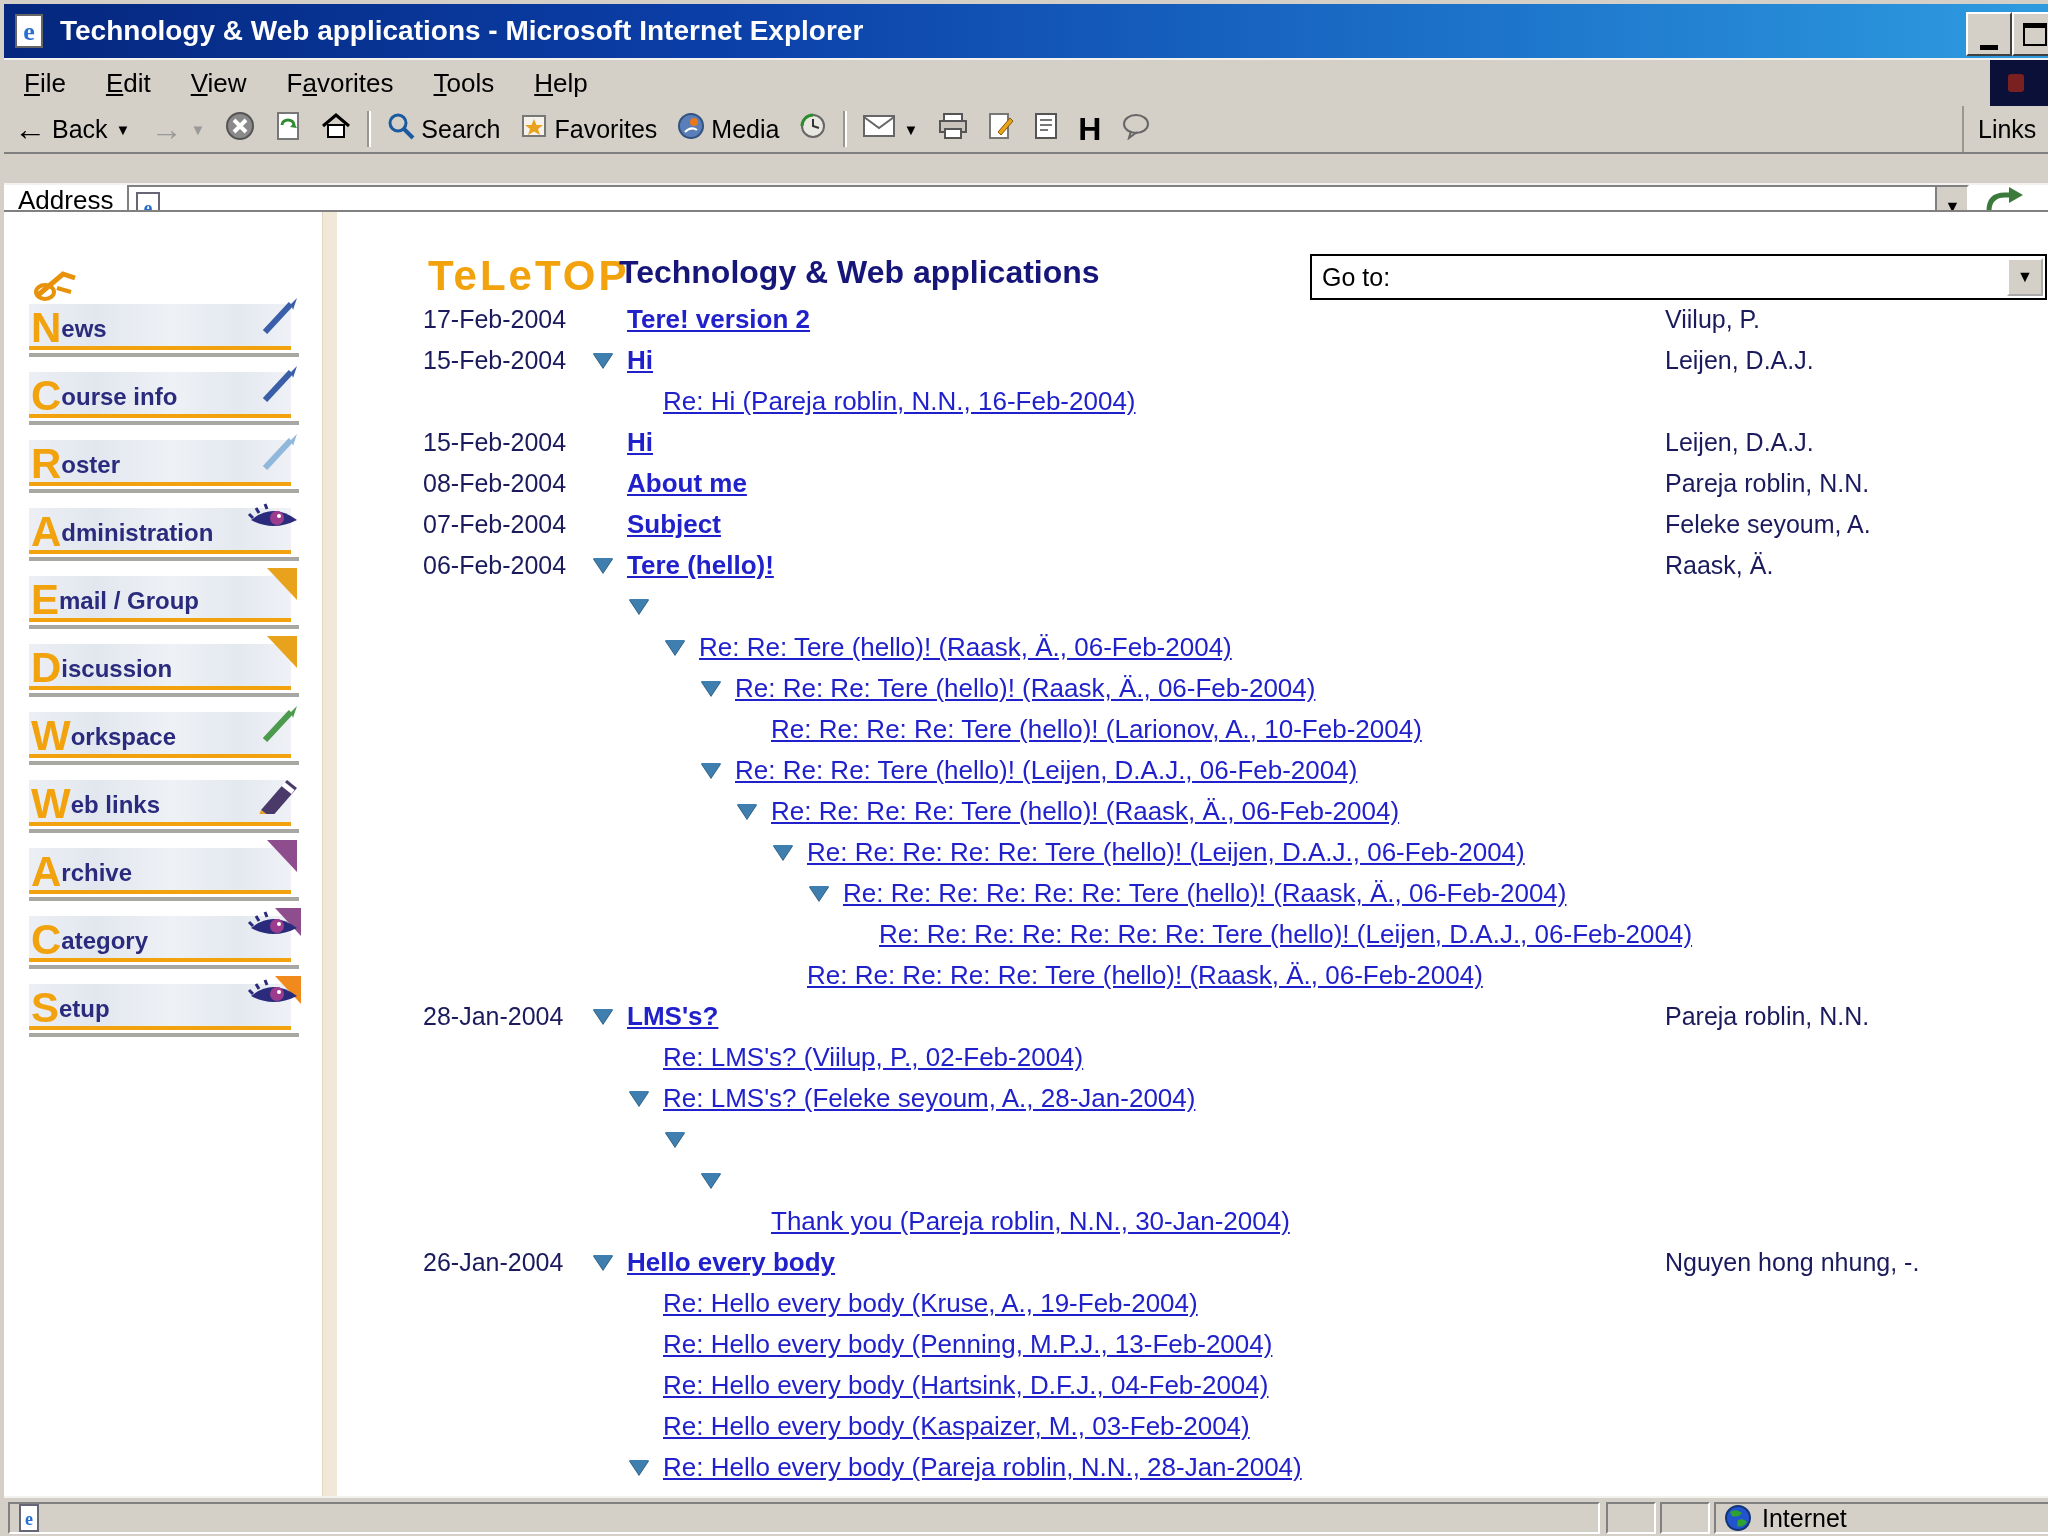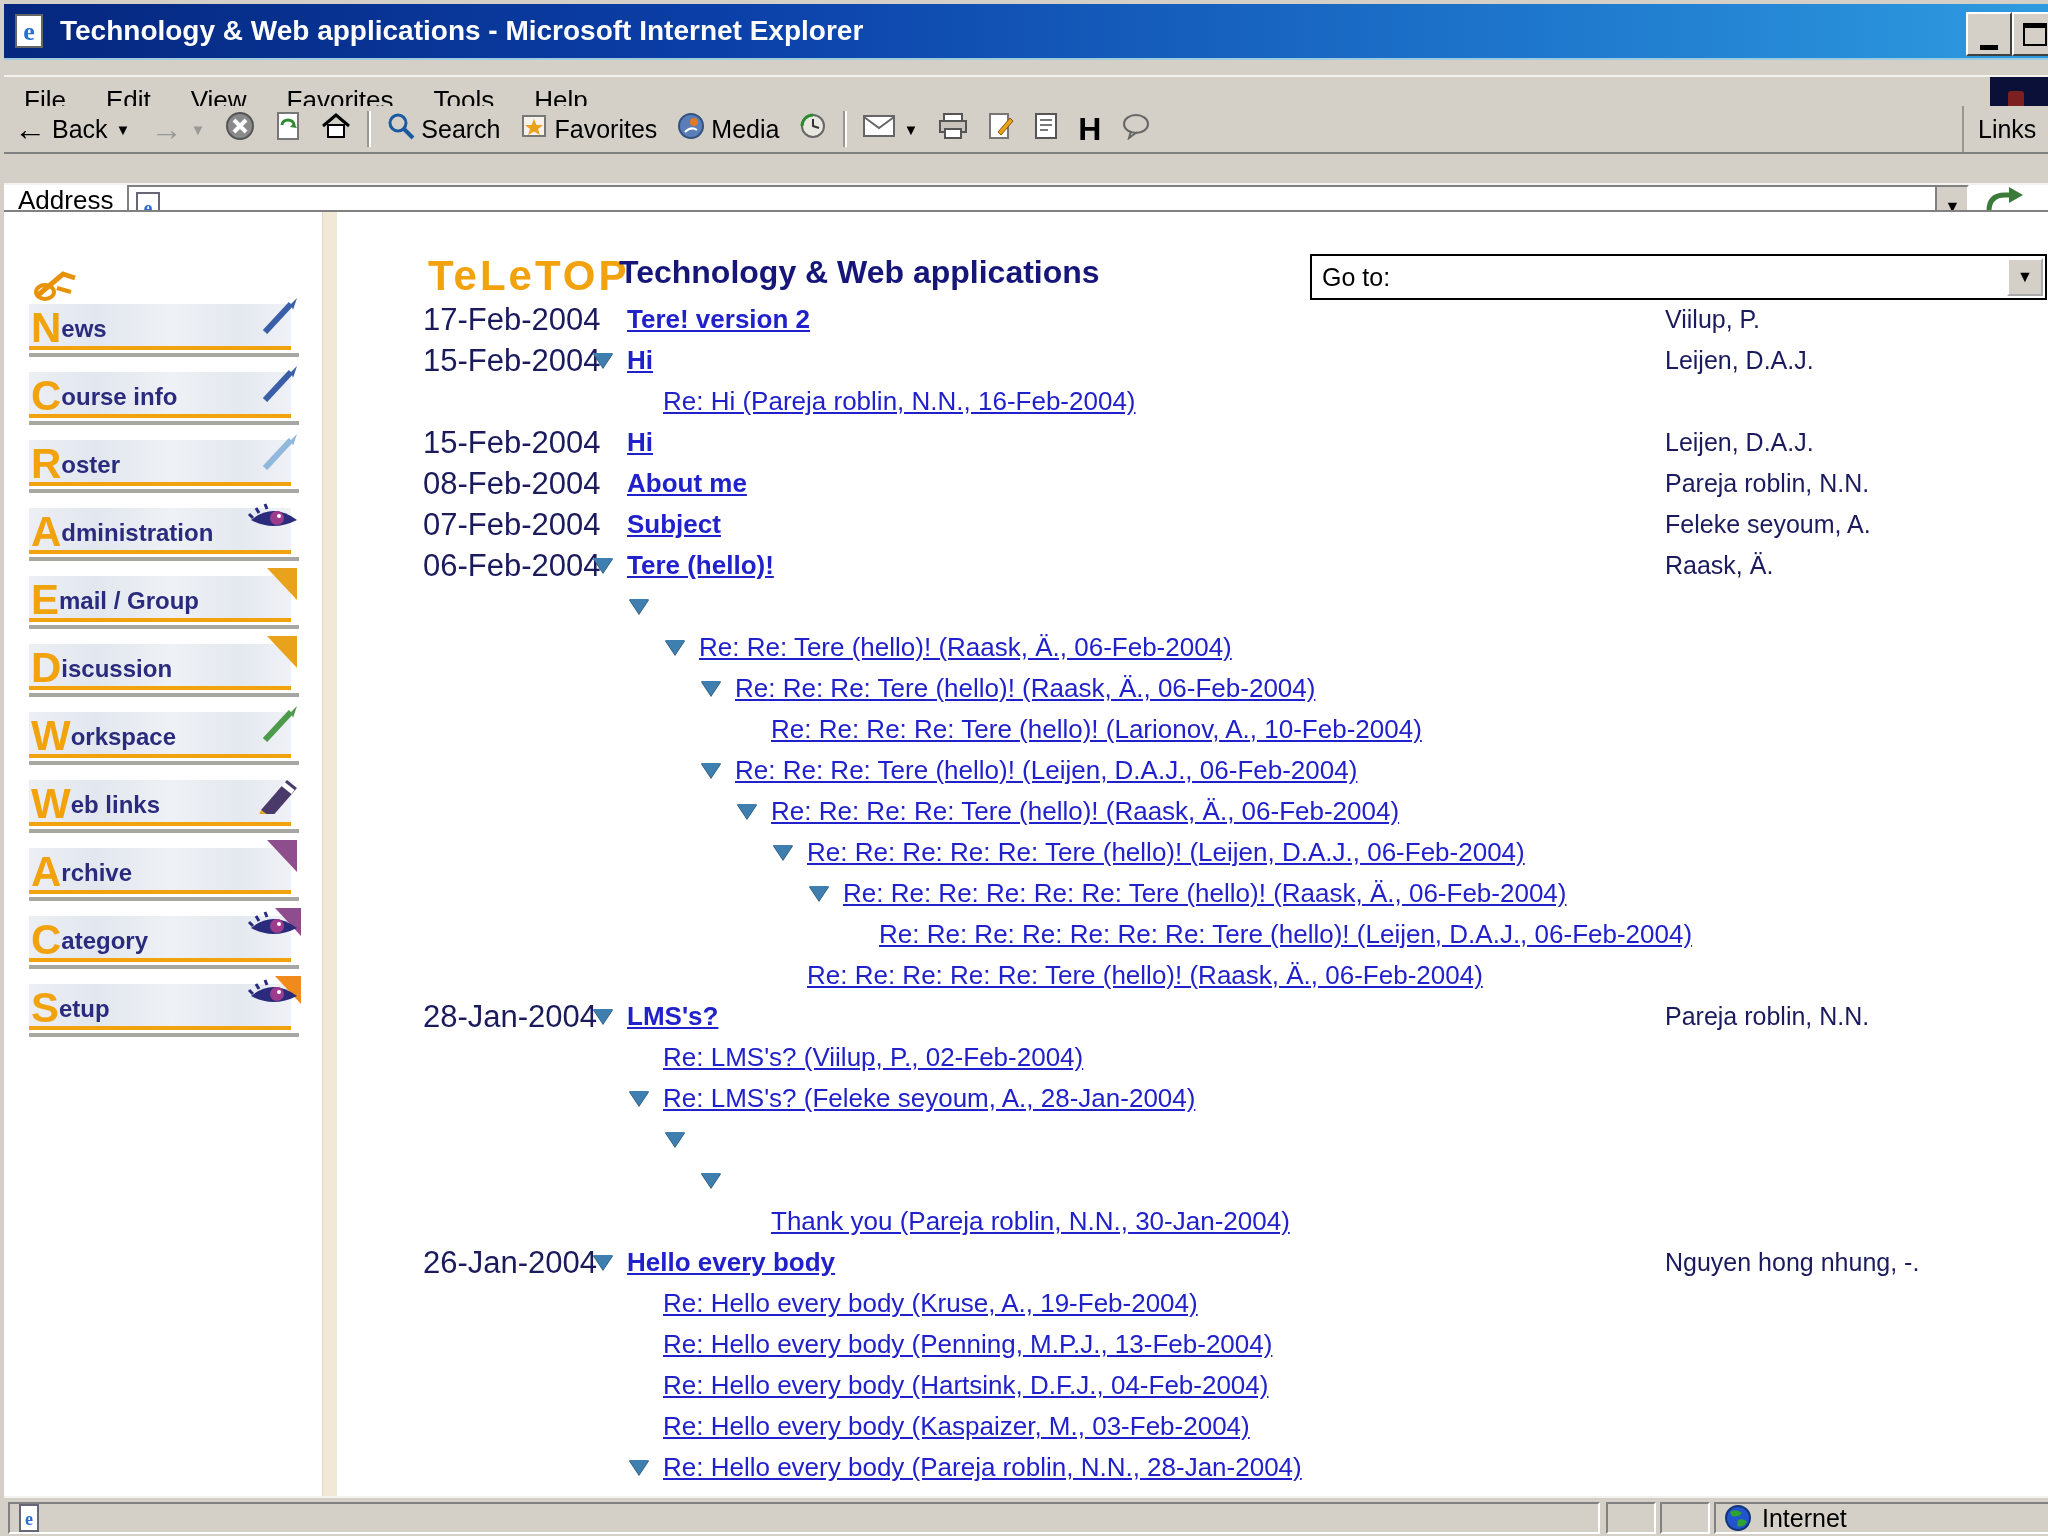--- a/index.html
+++ b/index.html
@@ -13,21 +13,21 @@
     display:flex;align-items:center;color:#fff;font-weight:bold;font-size:28px;
     border-bottom:2px solid #9ccadf;}
   .titlebar .appicon{width:36px;height:36px;margin:0 12px 0 8px;flex:none;}
   .win-btn{position:absolute;top:8px;width:42px;height:40px;background:#D4D0C8;
     border-top:2px solid #fff;border-left:2px solid #fff;border-right:2px solid #404040;
     border-bottom:2px solid #404040;display:flex;align-items:center;justify-content:center;}
   .win-btn.min{left:1962px;} .win-btn.max{left:2008px;}
   .glyph-min{width:18px;height:18px;border-bottom:5px solid #000;margin-top:8px;}
   .glyph-max{width:20px;height:16px;border:2px solid #000;border-top-width:5px;}
 
-  .menubar{position:absolute;left:4px;top:75px;right:0;height:48px;background:#D4D0C8;
+  .menubar{position:absolute;left:4px;top:58px;right:0;height:48px;background:#D4D0C8;
     border-top:2px solid #F4F2EE;border-bottom:4px solid #6d28d9;display:flex;align-items:stretch;}
   .menu-item{padding:0 20px;line-height:46px;font-size:26px;color:#000;}
   .menu-item u{text-decoration:underline;}
   .brand-box{position:absolute;right:0;top:0;width:58px;height:46px;background:#0A1038;overflow:hidden;}
   .brand-box .fleck{position:absolute;left:18px;top:14px;width:16px;height:18px;background:#7A2020;border-radius:3px;}
 
   .toolbar{position:absolute;left:4px;top:106px;right:0;height:46px;background:#D4D0C8;
     border-bottom:2px solid #808080;display:flex;align-items:center;}
   .tb-btn{display:flex;align-items:center;gap:6px;padding:0 10px;height:42px;font-size:25px;color:#000;}
   .tb-btn .dd{font-size:15px;margin-left:2px;color:#000;}
@@ -77,21 +77,21 @@
     border:2px solid #000;display:flex;align-items:center;font-size:25px;color:#000;}
   .goto .goto-label{margin-left:10px;}
   .goto .goto-arrow{position:absolute;right:2px;top:2px;bottom:2px;width:32px;background:#D4D0C8;
     border:2px outset #fff;display:flex;align-items:center;justify-content:center;font-size:16px;}
 
   
   .rows{position:absolute;left:0;right:0;top:95px;bottom:0;overflow:hidden;}
   .row{height:41px;display:flex;align-items:center;position:relative;white-space:nowrap;}
   .row:first-child{margin-top:-8px;}
   .cell-date{box-sizing:border-box;width:256px;padding-left:86px;flex:none;
-    font-size:31px;color:#1A1A5C;}
+    font-size:25px;color:#1A1A5C;}
   .cell-slot{width:34px;flex:none;display:flex;align-items:center;}
   .tri{width:0;height:0;border-left:10px solid transparent;border-right:10px solid transparent;
     border-top:15px solid #3E7FB0;filter:drop-shadow(0 1px 0 #24506E);}
   .cell-subj a{font-size:26px;color:#2121CC;text-decoration:underline;}
   .cell-subj a.bold{font-weight:bold;}
   .cell-author{position:absolute;left:1328px;font-size:25px;color:#1A1A5C;}
 
   
   .statusbar{position:absolute;left:4px;right:0;top:1496px;height:36px;background:#D4D0C8;
     border-top:2px solid #F4F2EE;}

